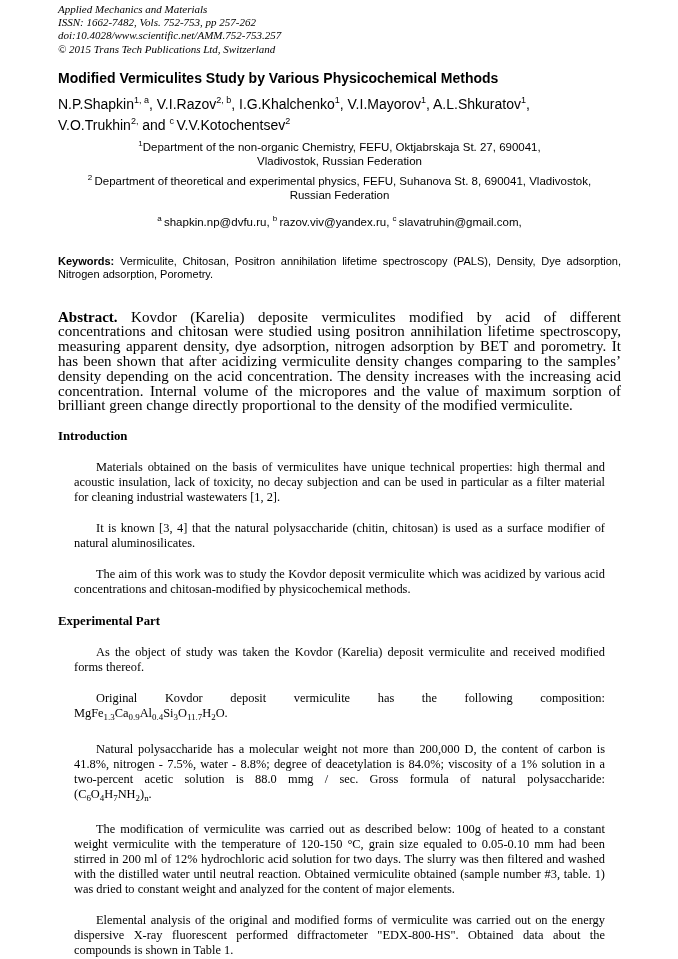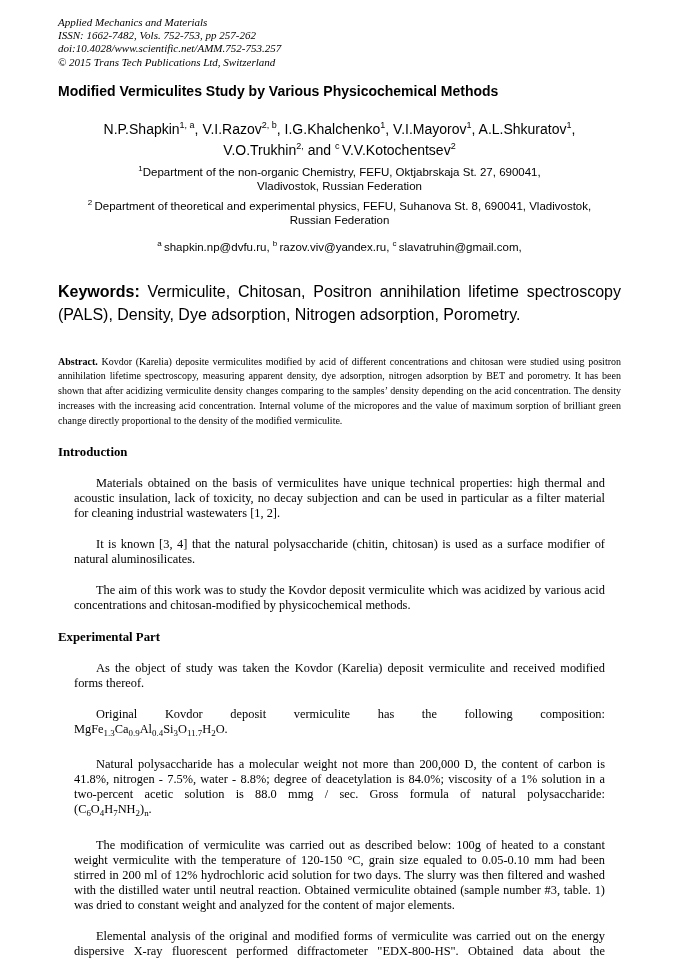--- a/index.html
+++ b/index.html
@@ -4,44 +4,44 @@
 <style>
   html, body { margin: 0; padding: 0; background: #ffffff; }
   body {
     width: 678px; height: 959px; overflow: hidden;
     color: #000;
     font-family: "Liberation Serif", serif;
   }
   .page {
     box-sizing: border-box;
     width: 678px; height: 959px;
-    padding: 16px 57px 0 58px;
+    padding: 3px 57px 0 58px;
   }
 
   
   .jheader {
     display: flex; justify-content: space-between;
     font-family: "Liberation Serif", serif;
     font-style: italic;
     font-size: 11px; line-height: 13.2px;
   }
   .jheader .right { text-align: right; }
 
   
   .title {
     margin: 14px 0 0 0;
     font-family: "Liberation Sans", sans-serif;
     font-weight: bold; font-size: 14px;
     text-align: left;
   }
   .authors {
-    margin-top: 17px;
+    margin-top: 5px;
     font-family: "Liberation Sans", sans-serif;
     font-size: 14px; line-height: 18px;
-    text-align: center;
+    text-align: left;
   }
   .authors sup { font-size: 9px; }
   .affiliation {
     margin-top: 3px;
     font-family: "Liberation Sans", sans-serif;
     font-size: 11.5px; line-height: 14px;
     text-align: center;
   }
   .affiliation sup { font-size: 8px; }
   .emails {
@@ -49,29 +49,29 @@
     font-family: "Liberation Sans", sans-serif;
     font-size: 11.5px; line-height: 14px;
     text-align: center;
   }
   .emails sup { font-size: 8px; }
 
   
   .keywords {
     margin: 26px 0 0 0;
     font-family: "Liberation Sans", sans-serif;
-    font-size: 16px; line-height: 23px;
+    font-size: 11px; line-height: 13px;
     text-align: justify;
   }
   .keywords b { font-weight: bold; }
 
   
   .abstract {
     margin: 29px 0 0 0;
-    font-size: 10px; line-height: 14.8px;
+    font-size: 15px; line-height: 14.8px;
     text-align: justify;
   }
   .abstract b { font-weight: bold; }
 
   
   .sec-heading {
     margin: 16px 0 7px 0;
     font-size: 12.8px; font-weight: bold;
     line-height: 15px;
   }

